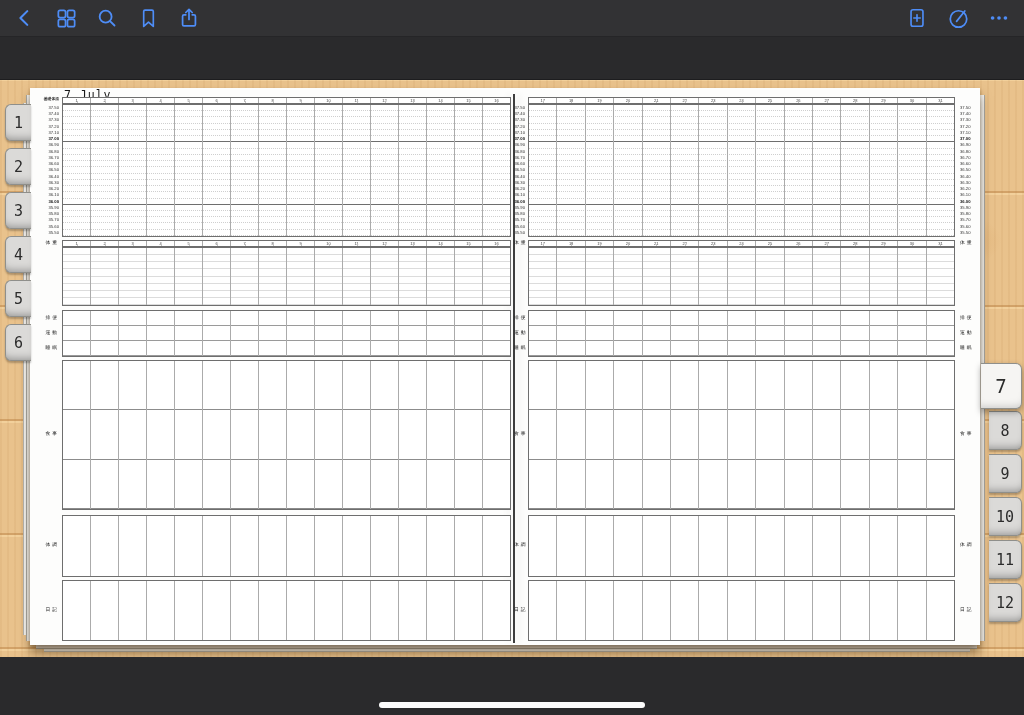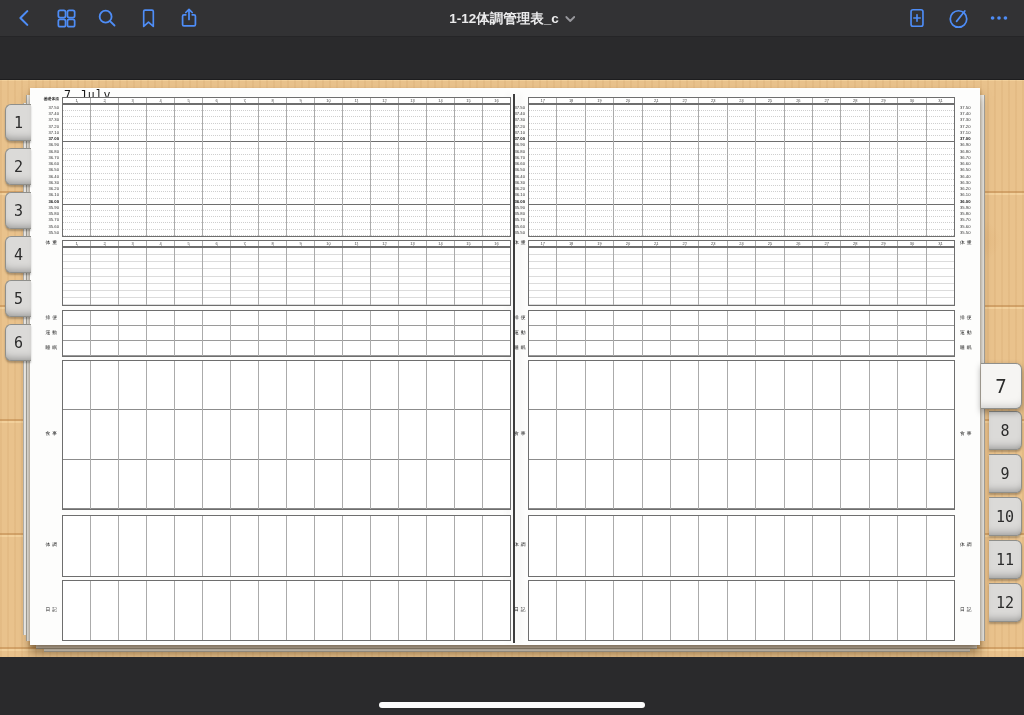--- a/index.html
+++ b/index.html
@@ -128,26 +128,20 @@
         <span>
             <svg width="22" height="22" viewBox="0 0 24 24" fill="none" stroke="#4E8DF7" stroke-width="1.9" stroke-linecap="round" stroke-linejoin="round">
               <path d="M8.5 8.5 H6.5 A1.5 1.5 0 0 0 5 10 V19 A1.5 1.5 0 0 0 6.5 20.5 H17.5 A1.5 1.5 0 0 0 19 19 V10 A1.5 1.5 0 0 0 17.5 8.5 H15.5"></path>
               <line x1="12" y1="3" x2="12" y2="13.5"></line>
               <path d="M8.5 6 L12 2.6 L15.5 6"></path>
             </svg>
           </span>
       </button>
     </div>
 
-    <div class="tb-title">
-      <span>1-12体調管理表_c</span>
-      <span><svg width="10" height="7" viewBox="0 0 10 7" fill="none" stroke="#98989D" stroke-width="1.8" stroke-linecap="round" stroke-linejoin="round">
-            <path d="M1 1 L5 5 L9 1"></path>
-          </svg></span>
-    </div>
 
     <div class="tb-group">
       <button class="tb-btn">
         <span>
             <svg width="22" height="22" viewBox="0 0 24 24" fill="none" stroke="#4E8DF7" stroke-width="1.8" stroke-linecap="round">
               <rect x="5.5" y="3" width="13" height="18" rx="2.2"></rect>
               <line x1="12" y1="8.5" x2="12" y2="15.5"></line>
               <line x1="8.5" y1="12" x2="15.5" y2="12"></line>
             </svg>
           </span>

